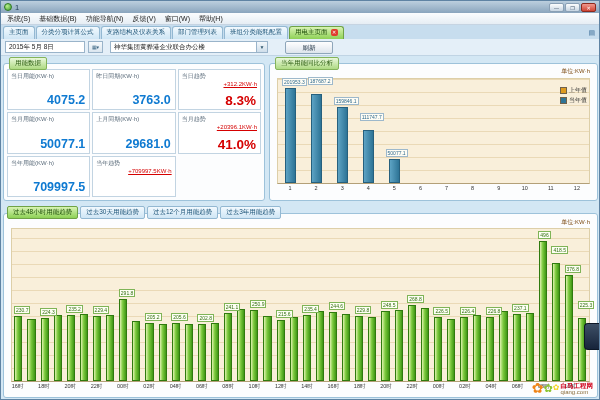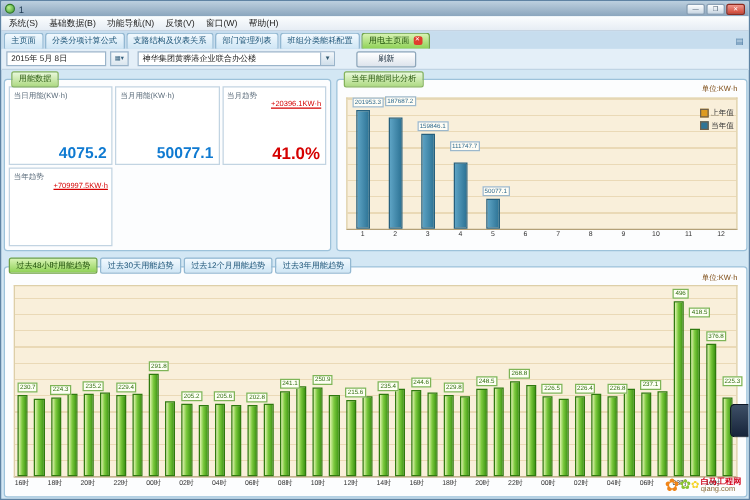--- a/index.html
+++ b/index.html
@@ -124,27 +124,44 @@
   </div>
 
   <div class="group" style="left:2px;top:62px;width:262px;height:138px;">
     <span class="group-label">用能数据</span>
     <div class="cards">
       <div class="card">
         <div class="ct">当日用能(KW·h)</div>
         <div class="cv">4075.2</div>
       </div>
       <div class="card">
+        <div class="ct">昨日同期(KW·h)</div>
+        <div class="cv">3763.0</div>
+      </div>
+      <div class="card">
+        <div class="ct">当日趋势</div>
+        <div class="delta">+312.2KW·h</div>
+        <div class="pct">8.3%</div>
+      </div>
+      <div class="card">
         <div class="ct">当月用能(KW·h)</div>
         <div class="cv">50077.1</div>
+      </div>
+      <div class="card">
+        <div class="ct">上月同期(KW·h)</div>
+        <div class="cv">29681.0</div>
       </div>
       <div class="card">
         <div class="ct">当月趋势</div>
         <div class="delta">+20396.1KW·h</div>
         <div class="pct">41.0%</div>
+      </div>
+      <div class="card">
+        <div class="ct">当年用能(KW·h)</div>
+        <div class="cv">709997.5</div>
       </div>
       <div class="card">
         <div class="ct">当年趋势</div>
         <div class="delta">+709997.5KW·h</div>
         <div class="pct"></div>
       </div>
     </div>
   </div>
 
   <div class="group" style="left:268px;top:62px;width:329px;height:138px;">

